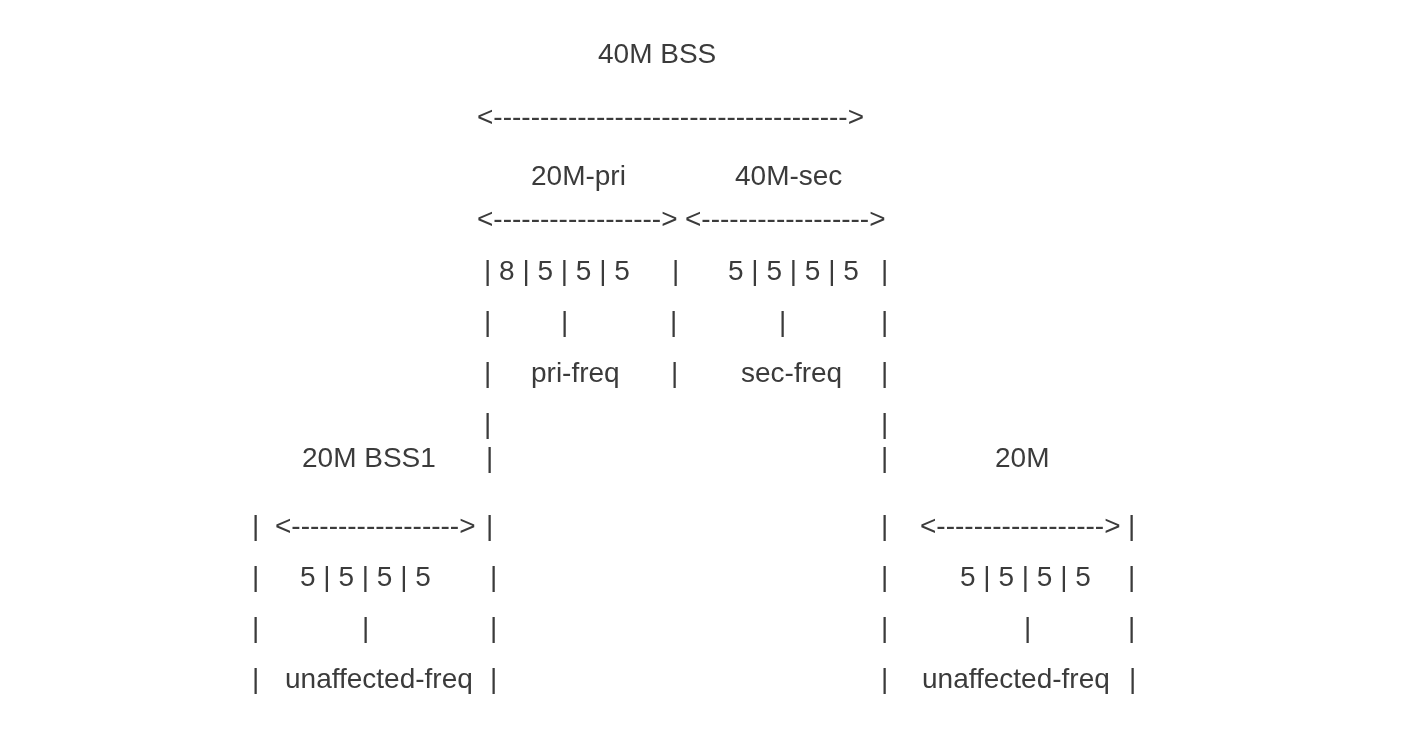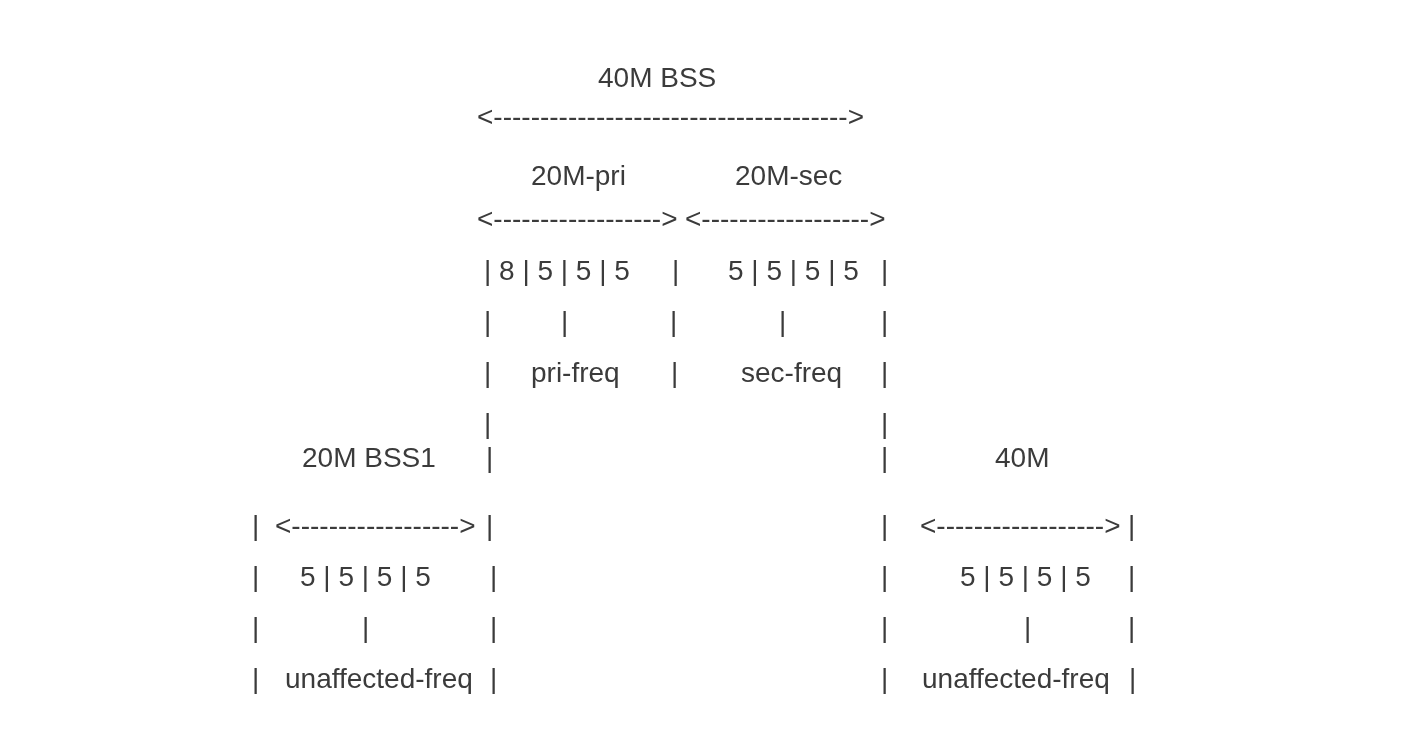--- a/index.html
+++ b/index.html
@@ -19,21 +19,21 @@
     width: 100%;
     height: 52px;
     line-height: 52px;
   }
   .seg {
     position: absolute;
     white-space: pre;
     top: 0;
   }
   
-  .r1  { top: 52px; text-decoration: underline; }
+  .r1  { top: 28px; text-decoration: underline; }
   .r2  { top: 91px; }
   .r3  { top: 150px; padding-left: 36px; }
   .r4  { top: 193px; }
   .r5  { top: 245px; }
   .r6  { top: 296px; }
   .r7  { top: 347px; }
   .r8  { top: 398px; }
   .r9  { top: 432px; }
   .r10 { top: 500px; }
   .r11 { top: 551px; }
@@ -57,21 +57,21 @@
   <div class="row r1">
     <span class="seg" style="left:598px">40M BSS</span>
   </div>
 
   <div class="row r2">
     <span class="seg" style="left:477px">&lt;--------------------------------------&gt;</span>
   </div>
 
   <div class="row r3">
     <span class="seg" style="left:531px">20M-pri</span>
-    <span class="seg" style="left:735px">20M-sec</span>
+    <span class="seg" style="left:735px">40M-sec</span>
   </div>
 
   <div class="row r4">
     <span class="seg" style="left:477px">&lt;------------------&gt;</span>
     <span class="seg" style="left:685px">&lt;------------------&gt;</span>
   </div>
 
   <div class="row r5">
     <span class="seg" style="left:484px">| 8 | 5 | 5 | 5</span>
     <span class="seg" style="left:672px">|</span>
@@ -97,21 +97,21 @@
 
   <div class="row r8">
     <span class="seg" style="left:484px">|</span>
     <span class="seg" style="left:881px">|</span>
   </div>
 
   <div class="row r9">
     <span class="seg" style="left:302px">20M BSS1</span>
     <span class="seg" style="left:486px">|</span>
     <span class="seg" style="left:881px">|</span>
-    <span class="seg" style="left:995px">40M</span>
+    <span class="seg" style="left:995px">20M</span>
   </div>
 
   <div class="row r10">
     <span class="seg" style="left:252px">|</span>
     <span class="seg" style="left:275px">&lt;------------------&gt;</span>
     <span class="seg" style="left:486px">|</span>
     <span class="seg" style="left:881px">|</span>
     <span class="seg" style="left:920px">&lt;------------------&gt;</span>
     <span class="seg" style="left:1128px">|</span>
   </div>

